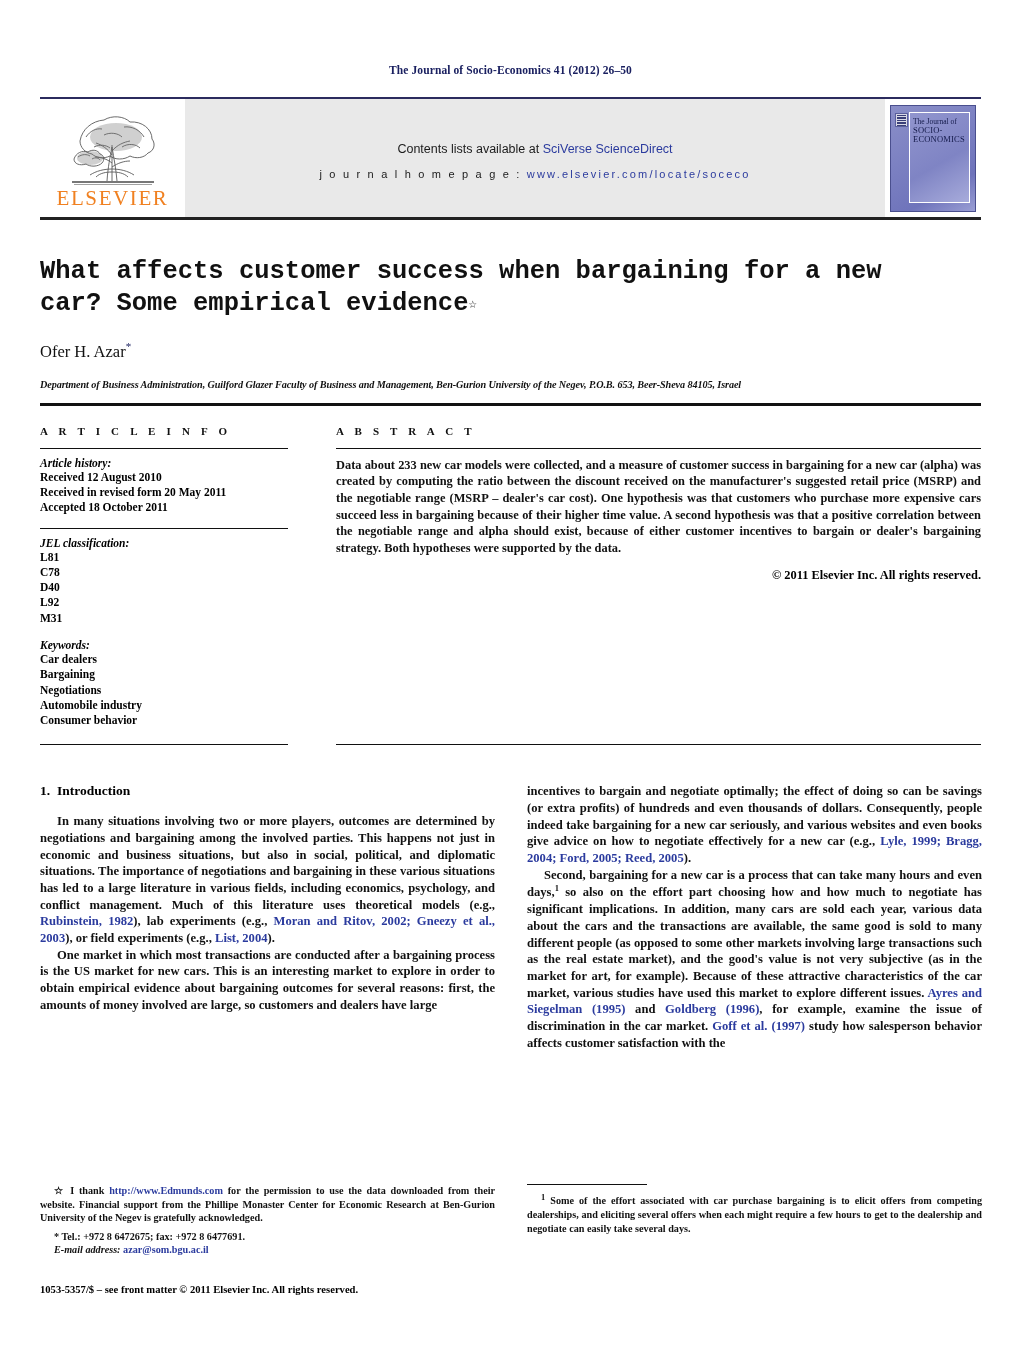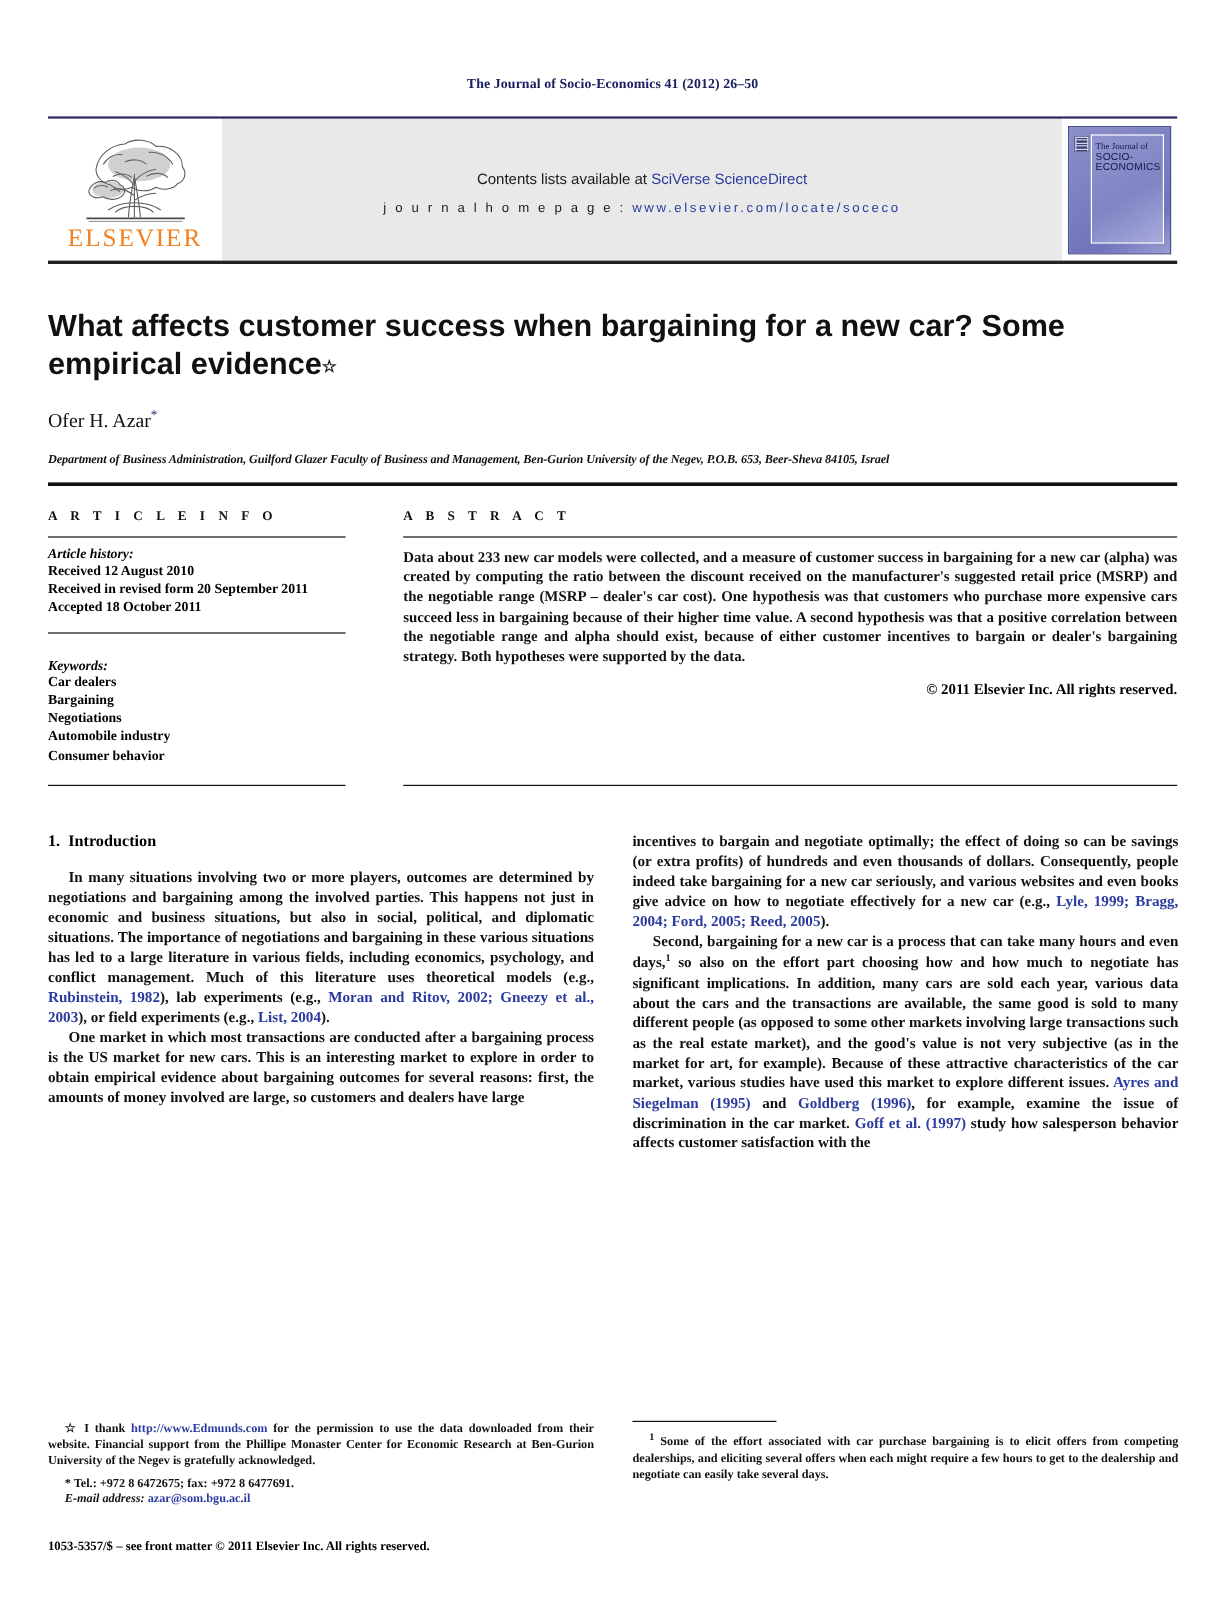--- a/index.html
+++ b/index.html
@@ -114,21 +114,21 @@
     padding: 5px 3px;
     box-sizing: border-box;
   }
   .cover-inner .ct1 {
     font-family: "Liberation Serif", serif;
     font-size: 7.5px;
     color: #141a4a;
     line-height: 1.15;
   }
   .cover-inner .ct2 {
-    font-family: Liberation Sans, sans-serif;
+    font-family: Liberation Serif, serif;
     font-size: 8.5px;
     color: #141a4a;
     line-height: 1.1;
     letter-spacing: 0.2px;
   }
   .cover-badge {
     position: absolute;
     left: 4px; top: 7px;
     width: 11px; height: 12px;
     background: #d9d9e6;
@@ -137,21 +137,21 @@
   .cover-badge i {
     display:block; height:1.4px; background:#3a3f78; margin:1.2px 1px 0 1px;
   }
 
   
   .title-rule-top {
     border-top: 3px solid #222222;
     margin-top: 0;
   }
   .article-title {
-    font-family: Liberation Sans, sans-serif;
+    font-family: Liberation Mono, monospace;
     font-size: 25.5px;
     line-height: 1.26;
     color: #111111;
     margin: 36px 0 0 0;
     max-width: 880px;
   }
   .title-star { font-size: 14px; vertical-align: 2px; }
   .author-line {
     font-family: "Liberation Serif", serif;
     font-size: 16.5px;
@@ -365,26 +365,34 @@
 
   <div class="info-abstract">
 
     <div class="col-info">
       <div class="sec-heading">A R T I C L E   I N F O</div>
       <div class="thin-rule"></div>
 
       <div class="info-group">
         <div class="info-subhead">Article history:</div>
         <div class="info-line">Received 12 August 2010</div>
-        <div class="info-line">Received in revised form 20 September 2011</div>
+        <div class="info-line">Received in revised form 20 May 2011</div>
         <div class="info-line">Accepted 18 October 2011</div>
       </div>
 
       <div class="info-rule-mid"></div>
 
+      <div class="info-group">
+        <div class="info-subhead">JEL classification:</div>
+        <div class="info-line">L81</div>
+        <div class="info-line">C78</div>
+        <div class="info-line">D40</div>
+        <div class="info-line">L92</div>
+        <div class="info-line">M31</div>
+      </div>
 
       <div class="info-gap"></div>
 
       <div class="info-group">
         <div class="info-subhead">Keywords:</div>
         <div class="info-line">Car dealers</div>
         <div class="info-line">Bargaining</div>
         <div class="info-line">Negotiations</div>
         <div class="info-line">Automobile industry</div>
         <div class="info-line">Consumer behavior</div>

